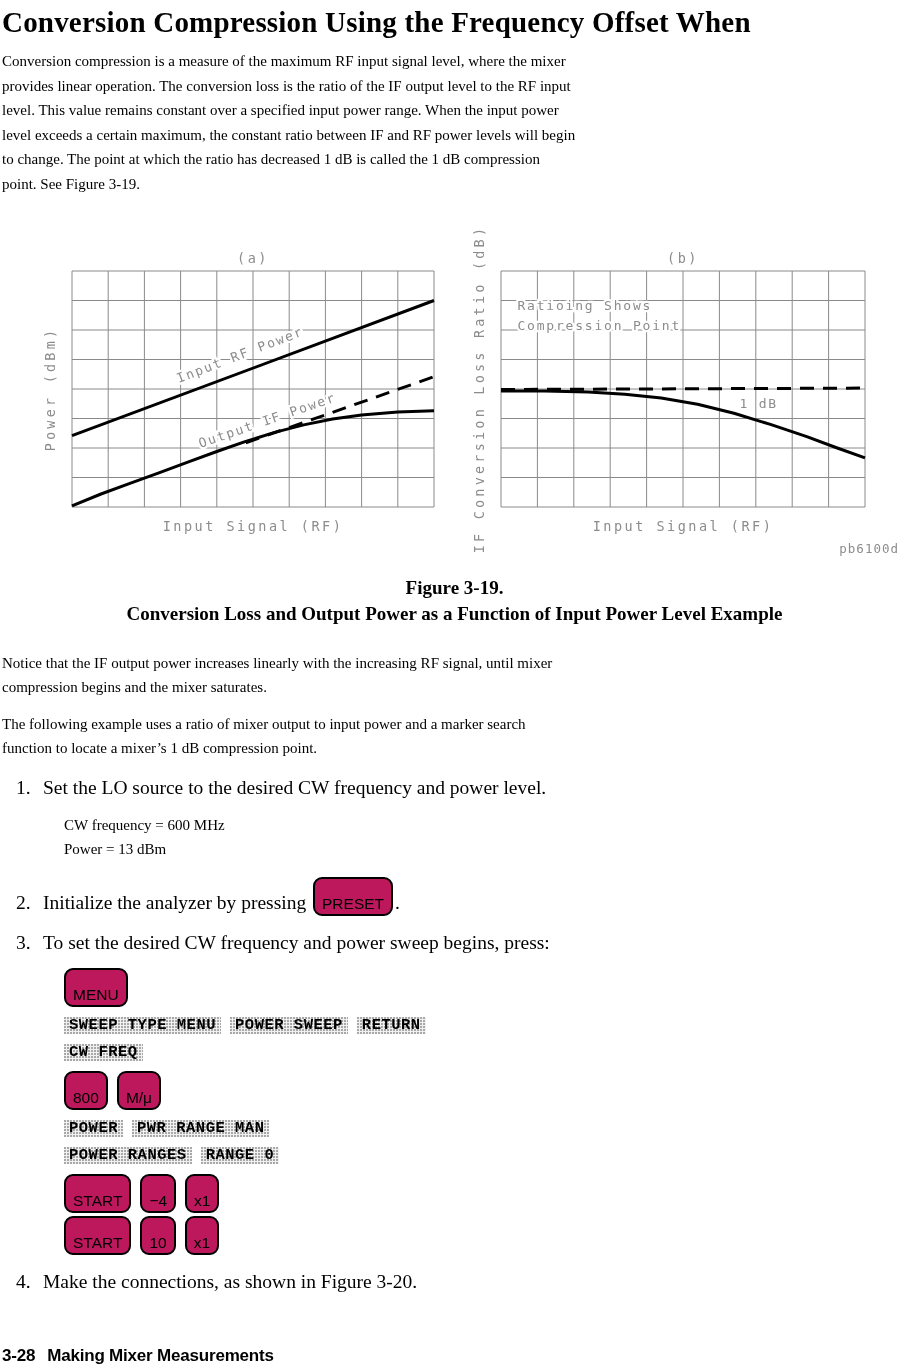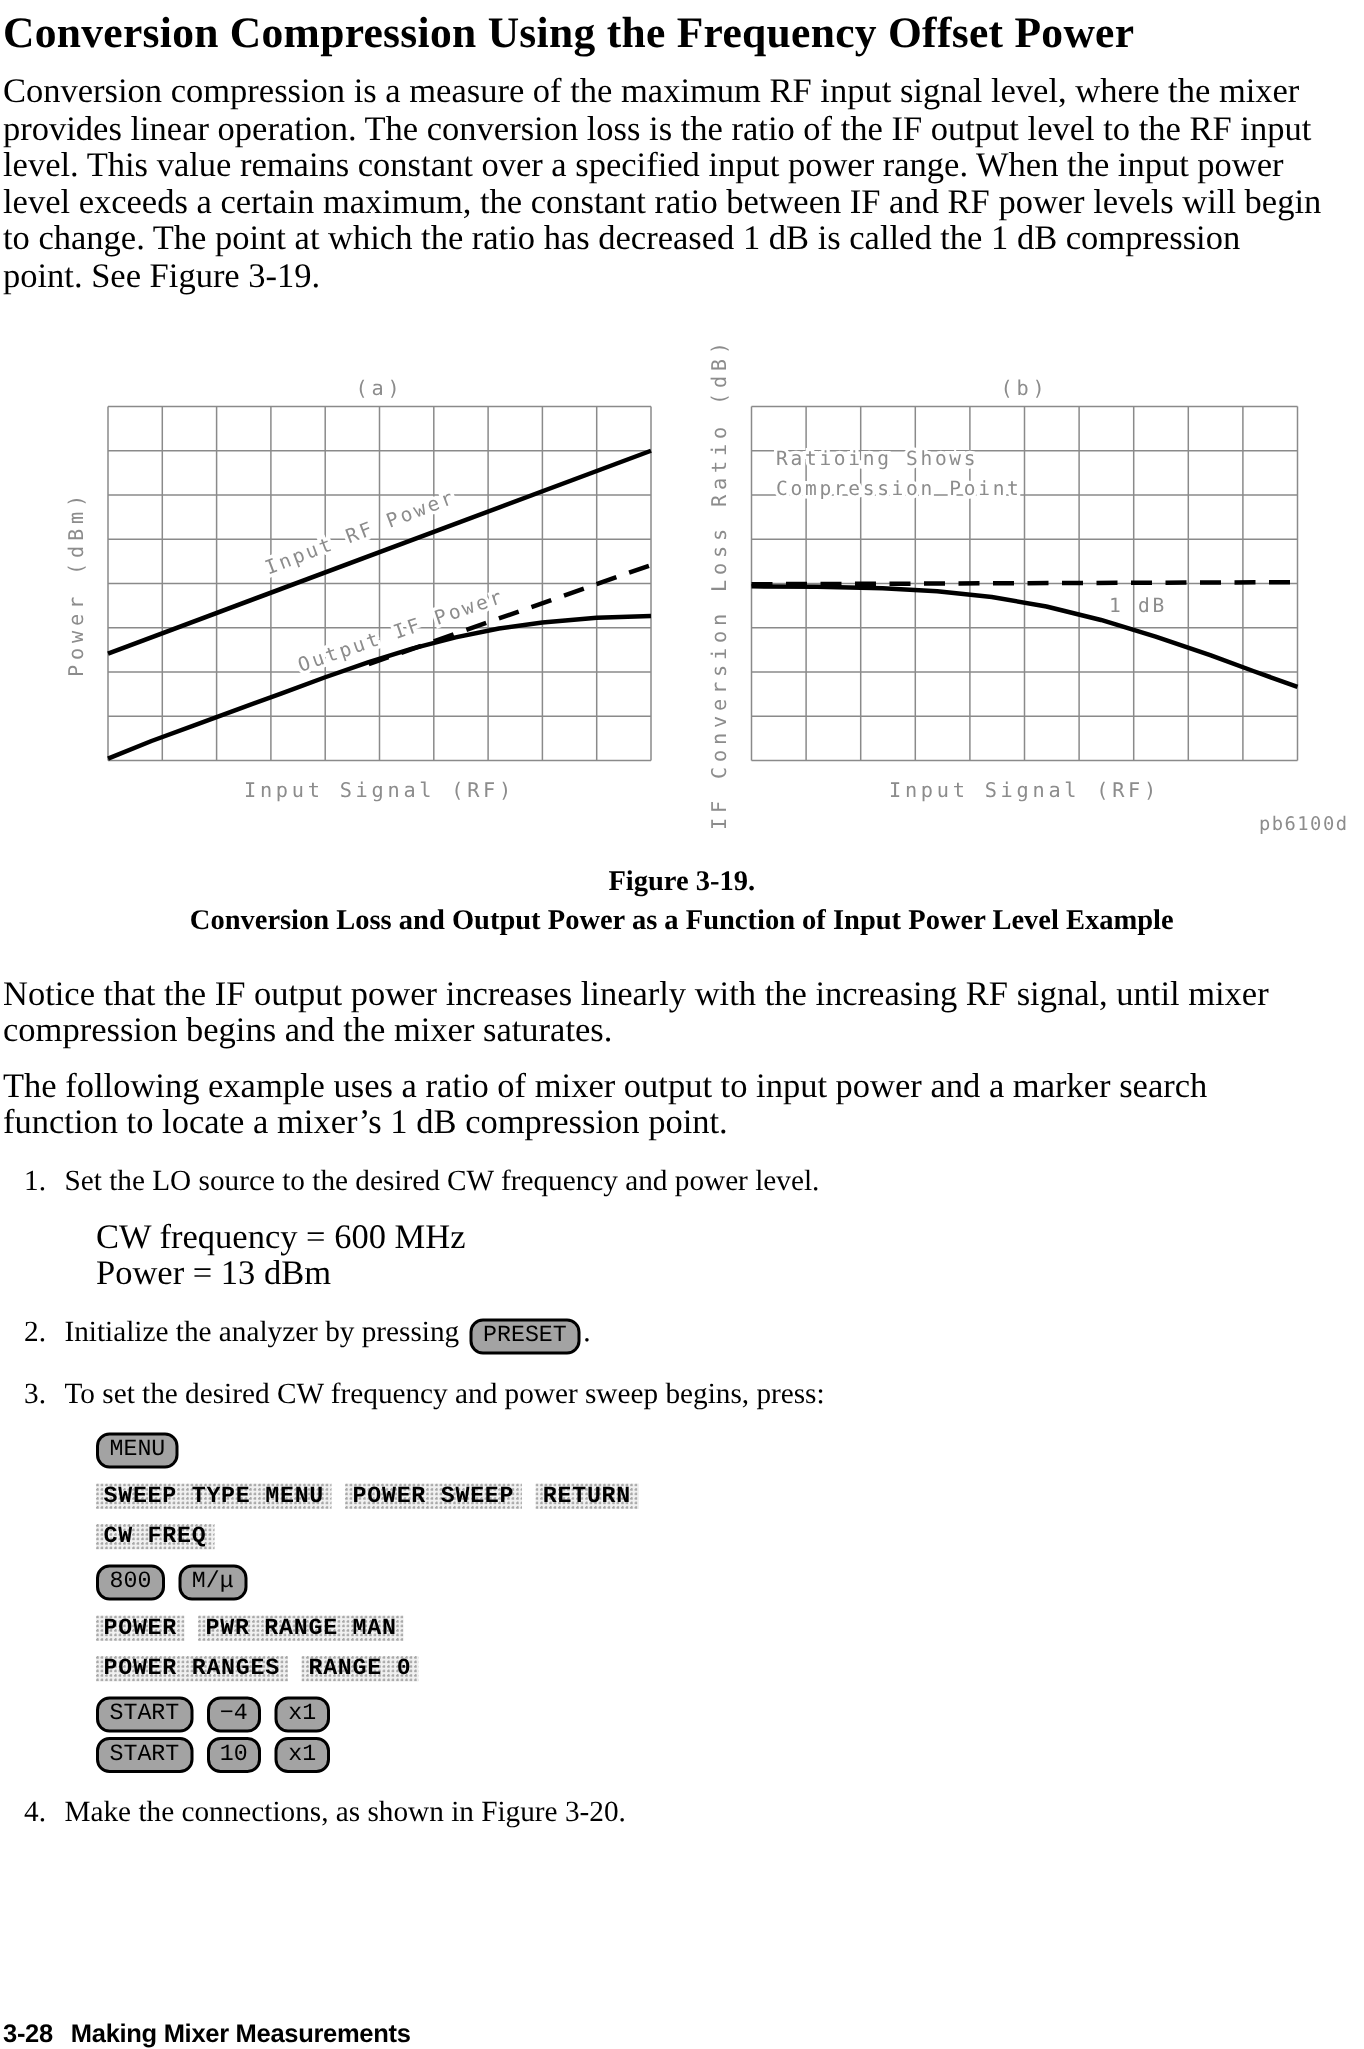--- a/index.html
+++ b/index.html
@@ -1,55 +1,55 @@
 <!DOCTYPE html>
 <html><head>
 <meta charset="utf-8">
 <style>
   html,body{margin:0;padding:0;background:#fff;}
   body{width:909px;height:1366px;position:relative;overflow:hidden;
        font-family:"Liberation Serif",serif;color:#000;}
   .page{position:relative;width:905px;height:1366px;padding-left:2px;}
   h1{font-family:"Liberation Serif",serif;font-weight:bold;font-size:29px;
      margin:6px 0 0 0;letter-spacing:0.2px;}
-  .body{font-size:23px;line-height:24.6px;white-space:pre-line;margin:0;}
+  .body{font-size:15px;line-height:24.6px;white-space:pre-line;margin:0;}
   .intro{margin-top:10px;}
   .figure{position:relative;margin-top:42px;height:322px;}
   svg{overflow:visible;display:block;}
   svg text{font-family:"DejaVu Sans Mono",monospace;fill:#8c8c8c;
            stroke:#fff;stroke-width:4.5px;paint-order:stroke;}
   .caption{margin-top:14px;text-align:center;font-weight:bold;font-size:19px;
            line-height:26px;white-space:pre-line;}
   .p-notice{margin-top:24px;}
   .p-follow{margin-top:12px;}
   .step{font-size:19.5px;line-height:24.6px;margin:15px 0 0 14px;}
   .step .num{display:inline-block;width:27px;}
   .sub{margin:12px 0 0 62px;}
   .keyblock{margin:13px 0 0 62px;}
   .key-row{display:flex;align-items:center;gap:9px;margin-bottom:10px;flex-wrap:wrap;}
   .key-row:nth-child(7){margin-bottom:3px;align-items:flex-end;}
-  .hardkey{font-family:Liberation Mono, monospace;font-size:15.5px;line-height:19px;
-           border:2px solid #000;border-radius:9px;padding:0 7px 1px 7px;
-           display:inline-block;background:#a3a3a3;color:#000;}
+  .hardkey{font-family:Liberation Sans, sans-serif;font-size:15.5px;line-height:19px;
+           border:2px solid #000;border-radius:9px;padding:15px 7px 1px 7px;
+           display:inline-block;background:#be185d;color:#000;}
   .softkey{font-family:"Liberation Mono",monospace;font-weight:700;font-size:15.5px;
            letter-spacing:0.5px;line-height:17px;padding:0 5px;display:inline-block;color:#000;
            background-color:#f1f1f1;
            background-image:radial-gradient(circle at 1px 1px,#a8a8a8 0.8px,rgba(0,0,0,0) 1px);
            background-size:3px 3px;}
   .inlinekey{margin:0 2px;}
   .footer{position:absolute;left:2px;top:1340px;
           font-family:"Liberation Sans",sans-serif;font-weight:bold;font-size:17px;
           display:flex;gap:12px;letter-spacing:-0.2px;}
 </style>
 </head>
 <body>
 
 <div class="page">
 
-  <h1>Conversion Compression Using the Frequency Offset Power</h1>
+  <h1>Conversion Compression Using the Frequency Offset When</h1>
 
   <p class="body intro">Conversion compression is a measure of the maximum RF input signal level, where the mixer
 provides linear operation. The conversion loss is the ratio of the IF output level to the RF input
 level. This value remains constant over a specified input power range. When the input power
 level exceeds a certain maximum, the constant ratio between IF and RF power levels will begin
 to change. The point at which the ratio has decreased 1 dB is called the 1 dB compression
 point. See Figure 3-19.</p>
 
   <div class="figure">
     <svg id="figsvg" width="909" height="322">

